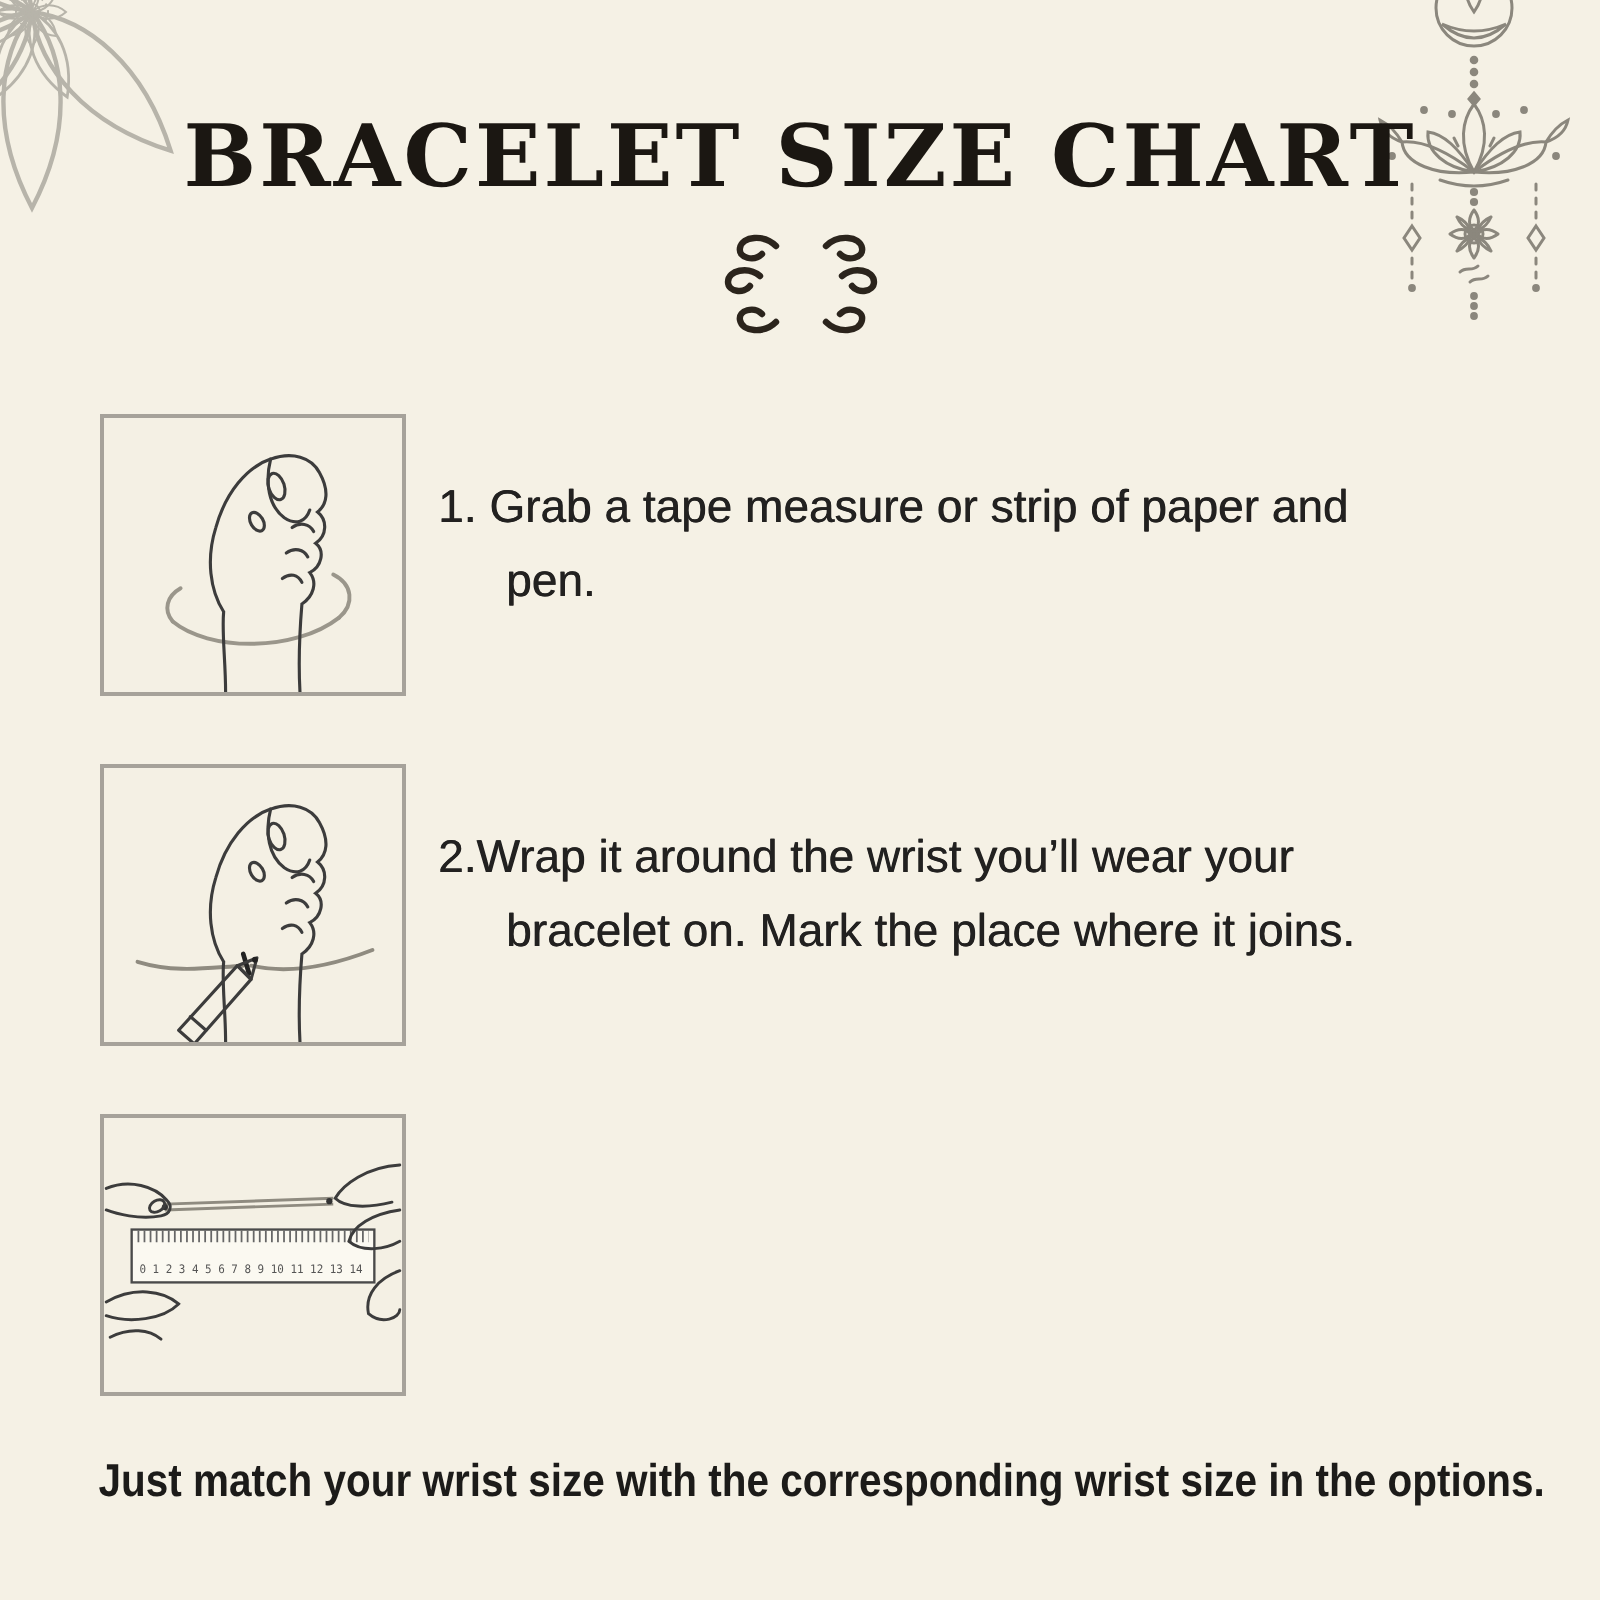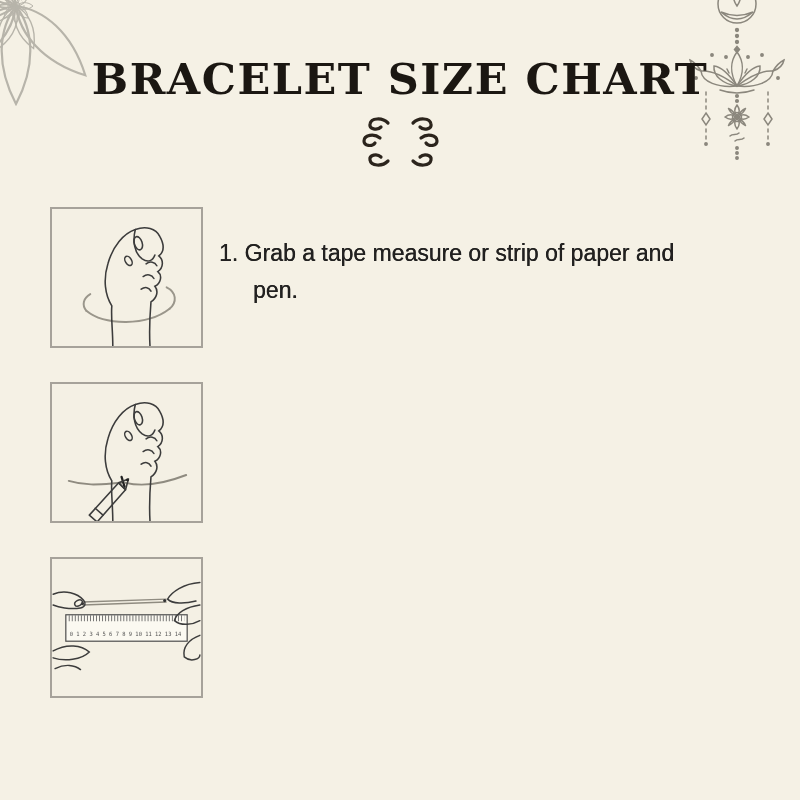--- a/index.html
+++ b/index.html
@@ -209,20 +209,22 @@
           </g>
           <path d="M70,95 L73,105" stroke="#222" stroke-width="2.4" stroke-linecap="round"></path>
           <g stroke="#3c3c3c" stroke-width="1.6" fill="none" stroke-linecap="round" stroke-linejoin="round">
             <path d="M67,101 L74,108 L45,141 L37,134 Z"></path>
             <path d="M43,127 L51,134"></path>
             <path d="M67,101 L74,108 L77,97 Z"></path>
           </g>
           <circle cx="76" cy="98" r="1.5" fill="#222"></circle>
         </svg>
       </div>
+      <div class="step-text">2.Wrap it around the wrist you’ll wear your
+bracelet on. Mark the place where it joins.</div>
     </div>
 
     <div class="step step-3">
       <div class="icon-box">
         <svg viewBox="0 0 150 140">
           <g stroke="#8f8b80" stroke-width="1.5" fill="none">
             <path d="M30,44 L116,41"></path>
             <path d="M30,47 L116,44"></path>
           </g>
           <circle cx="30" cy="45.5" r="1.6" fill="#333"></circle>
@@ -238,14 +240,17 @@
             <path d="M150,24 C133,25 121,34 117,41 C122,46 134,46 146,43"></path>
             <path d="M150,47 C136,49 126,55 124,63 C131,69 143,67 150,63"></path>
             <path d="M150,78 C139,82 132,90 134,100 C141,106 150,102 150,98"></path>
           </g>
         </svg>
       </div>
     </div>
 
   </div>
 
+  <div class="footer">
+    <span>Just match your wrist size with the corresponding wrist size in the options.</span>
+  </div>
 
 </div>
 
 </body></html>

